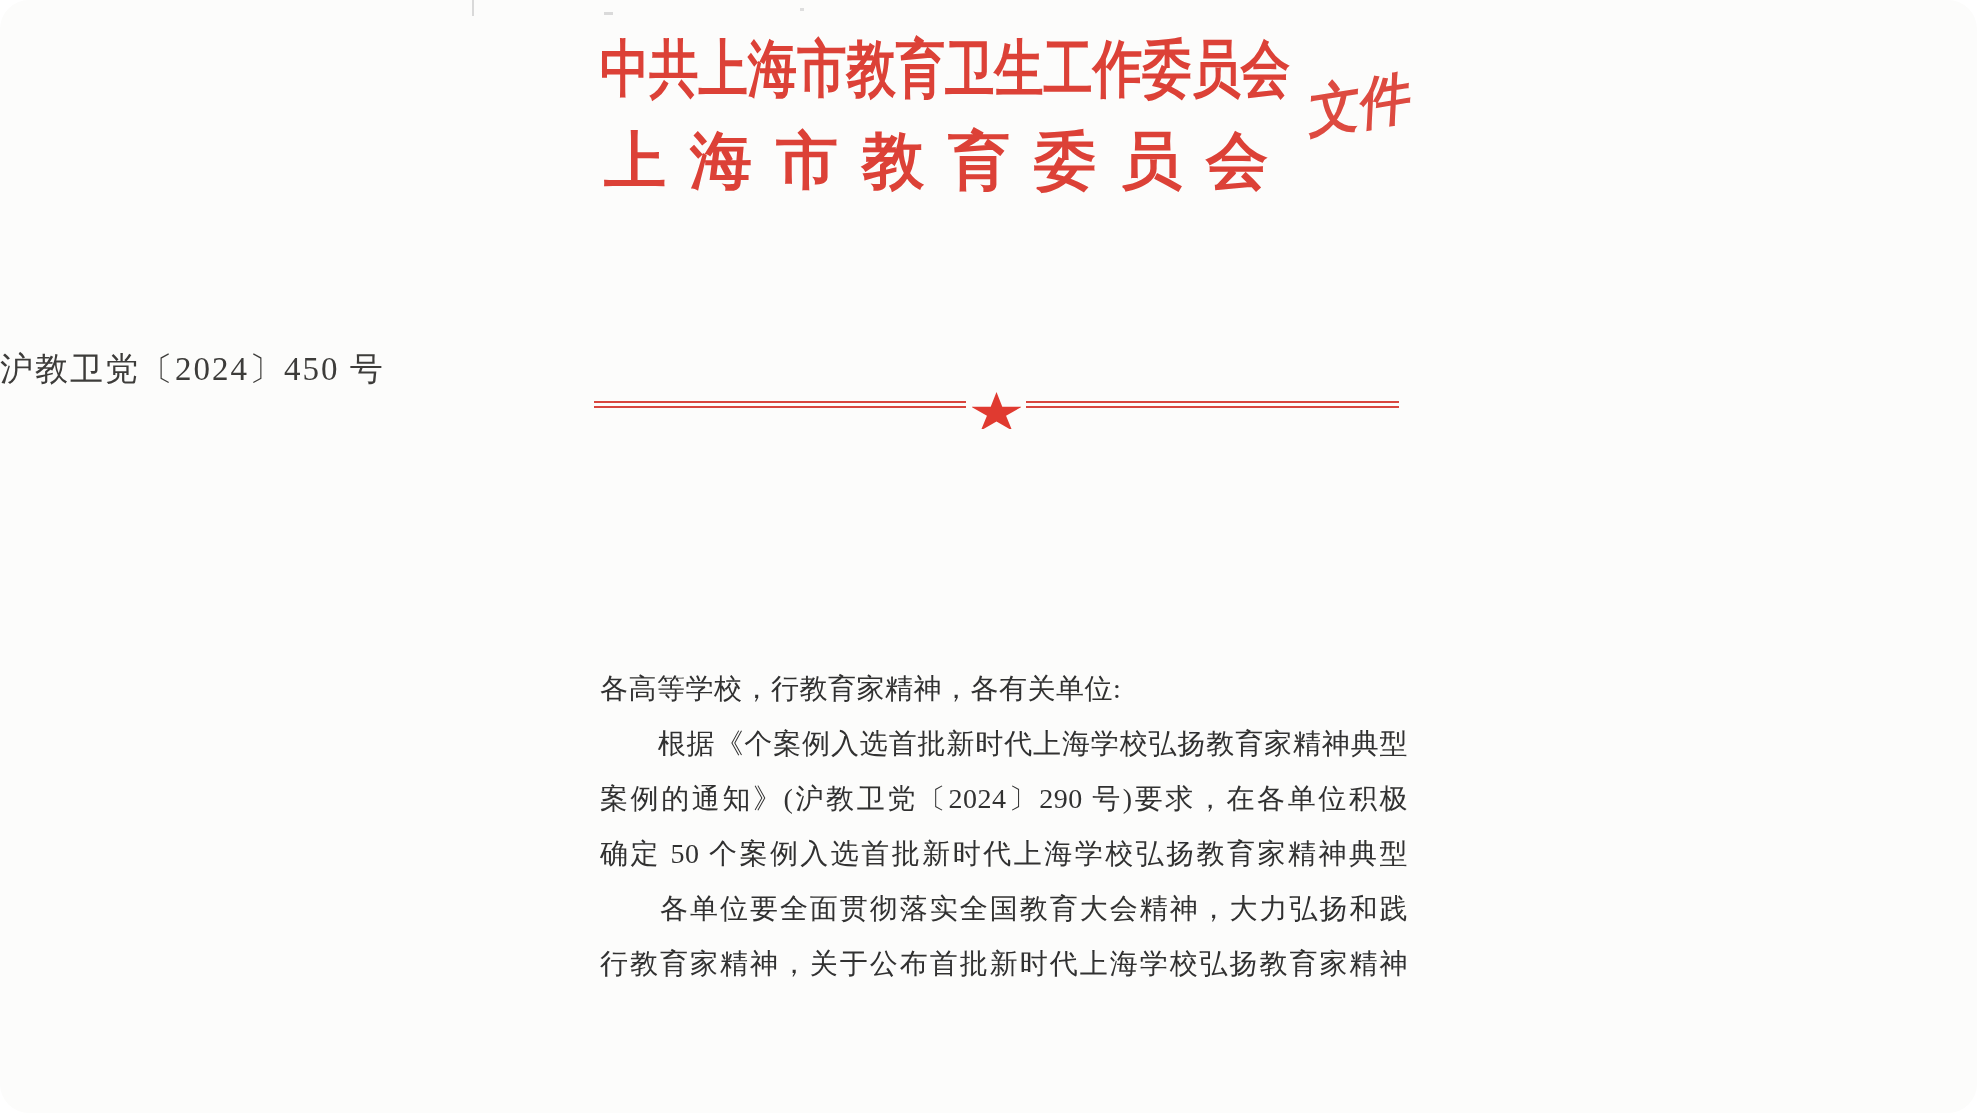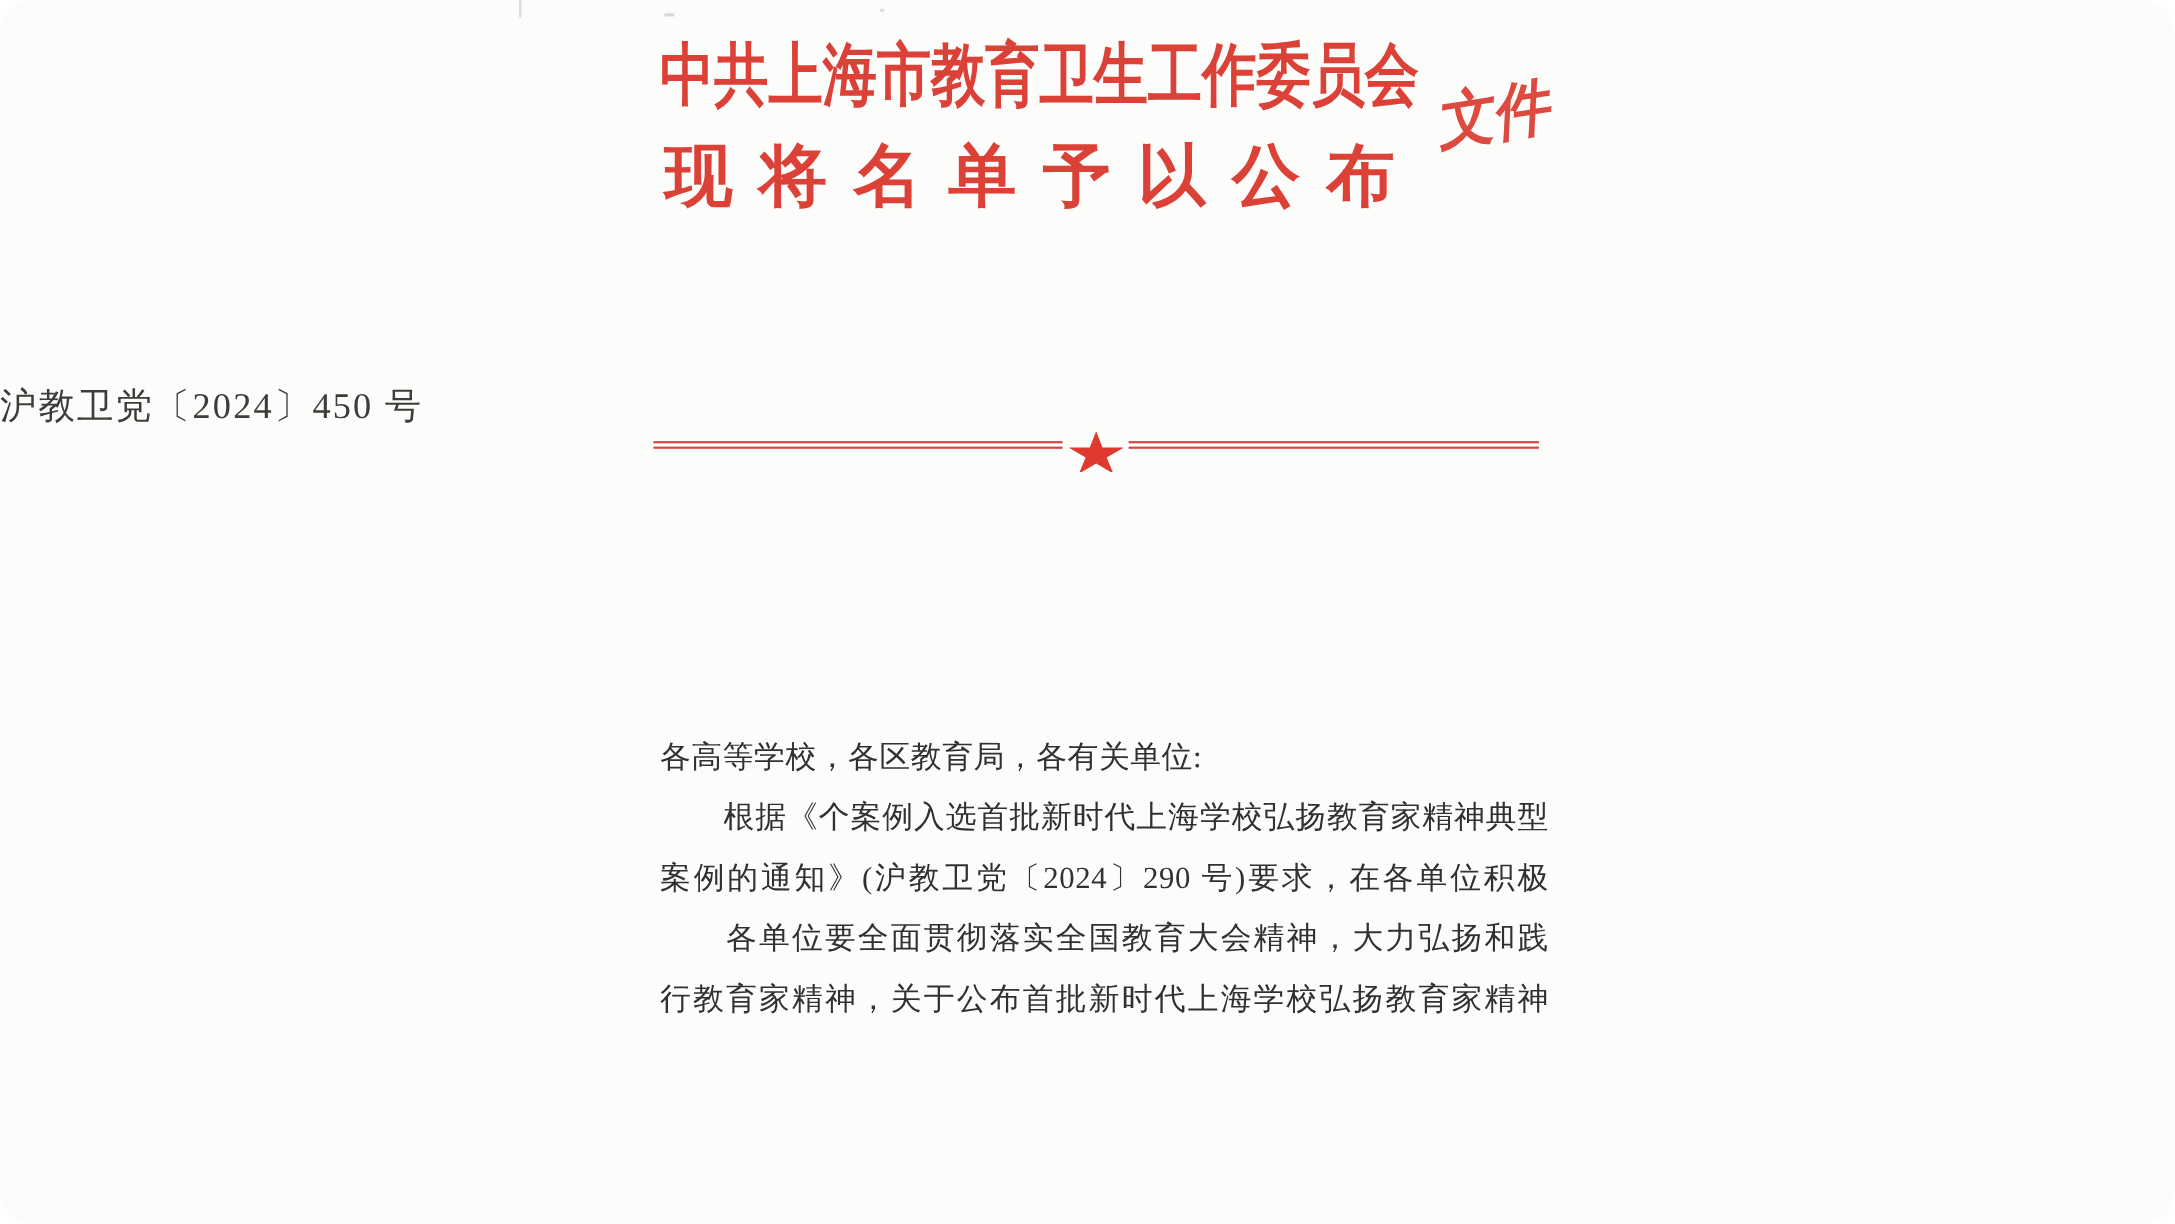--- a/index.html
+++ b/index.html
@@ -88,36 +88,37 @@
 <body>
 
 <div class="page">
 
   <div class="artifact-v"></div>
   <div class="artifact-d"></div>
   <div class="artifact-s"></div>
 
   <div class="org-line1">中共上海市教育卫生工作委员会</div>
 
-  <div class="org-line2">现将名单予以公布</div>
+  <div class="org-line2">上海市教育委员会</div>
 
   <div class="wenjian">文件</div>
 
   <div class="doc-number">沪教卫党〔2024〕450 号</div>
 
   <div class="rule rule-left"></div>
   <div class="rule rule-right"></div>
 
   <svg class="star" viewBox="0 0 100 96" preserveAspectRatio="none" aria-hidden="true">
     <polygon fill="var(--star-red)" points="50,0 61.8,38.2 101.9,38.2 69.5,61.8 81.9,100 50,76.4 18.1,100 30.5,61.8 -1.9,38.2 38.2,38.2"></polygon>
   </svg>
 
 
   <div class="body-block">
 
-  <div class="body-line">各高等学校，各区教育局，各有关单位:</div>
+  <div class="body-line">各高等学校，行教育家精神，各有关单位:</div>
       <div class="body-line fill">　　根据《个案例入选首批新时代上海学校弘扬教育家精神典型</div>
       <div class="body-line fill">案例的通知》(沪教卫党〔2024〕290 号)要求，在各单位积极</div>
+      <div class="body-line fill">确定 50 个案例入选首批新时代上海学校弘扬教育家精神典型</div>
       <div class="body-line fill">　　各单位要全面贯彻落实全国教育大会精神，大力弘扬和践</div>
       <div class="body-line fill">行教育家精神，关于公布首批新时代上海学校弘扬教育家精神</div>
     </div>
 
 </div>
 
 </body></html>

